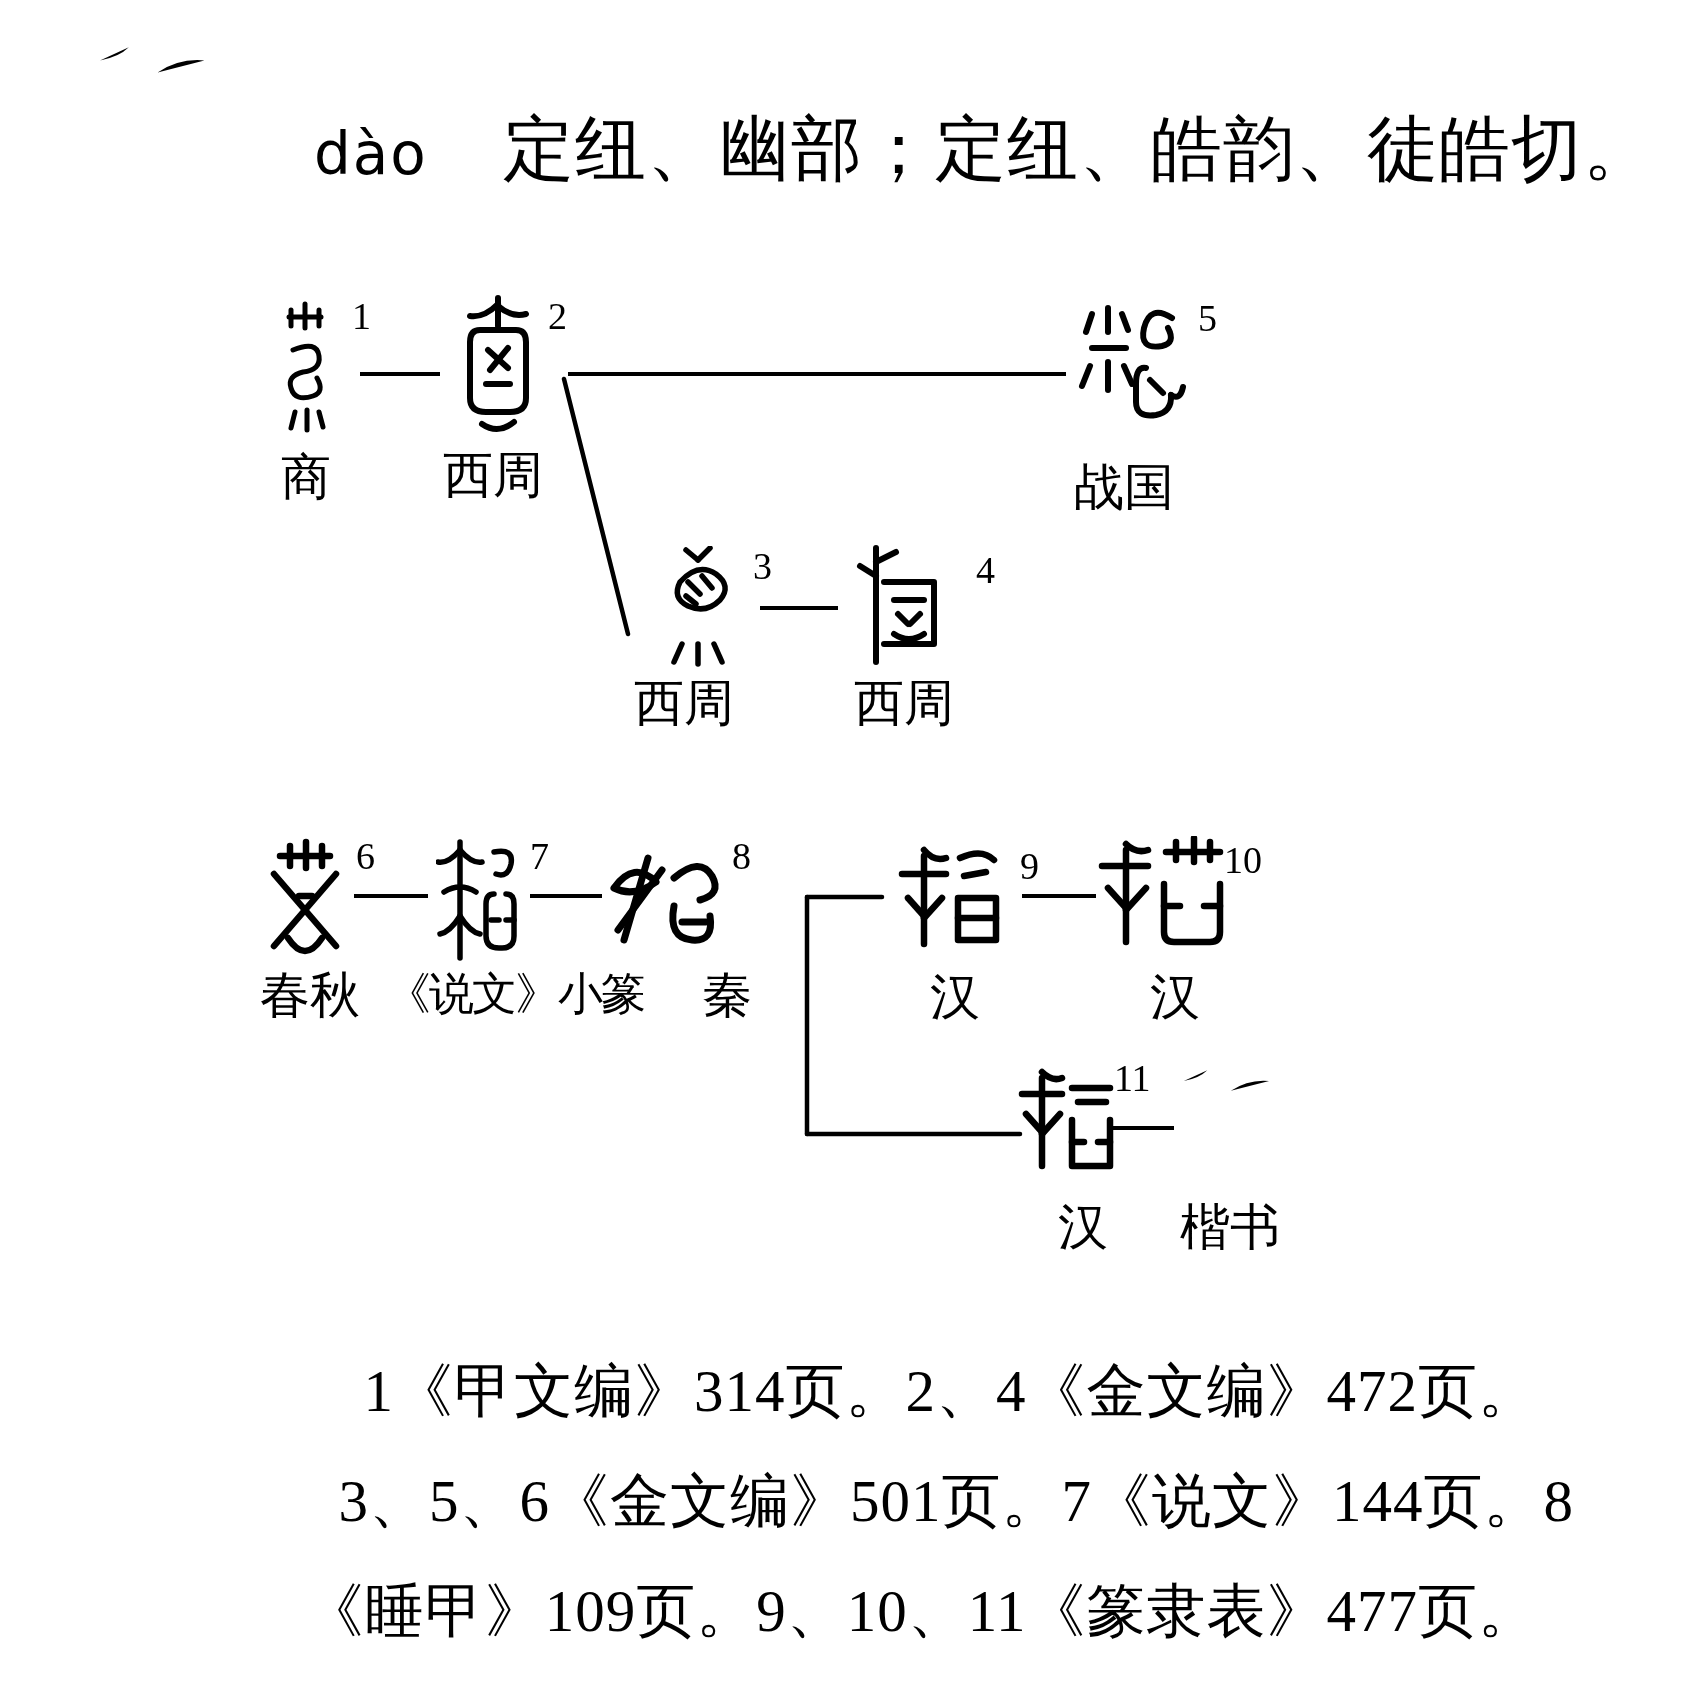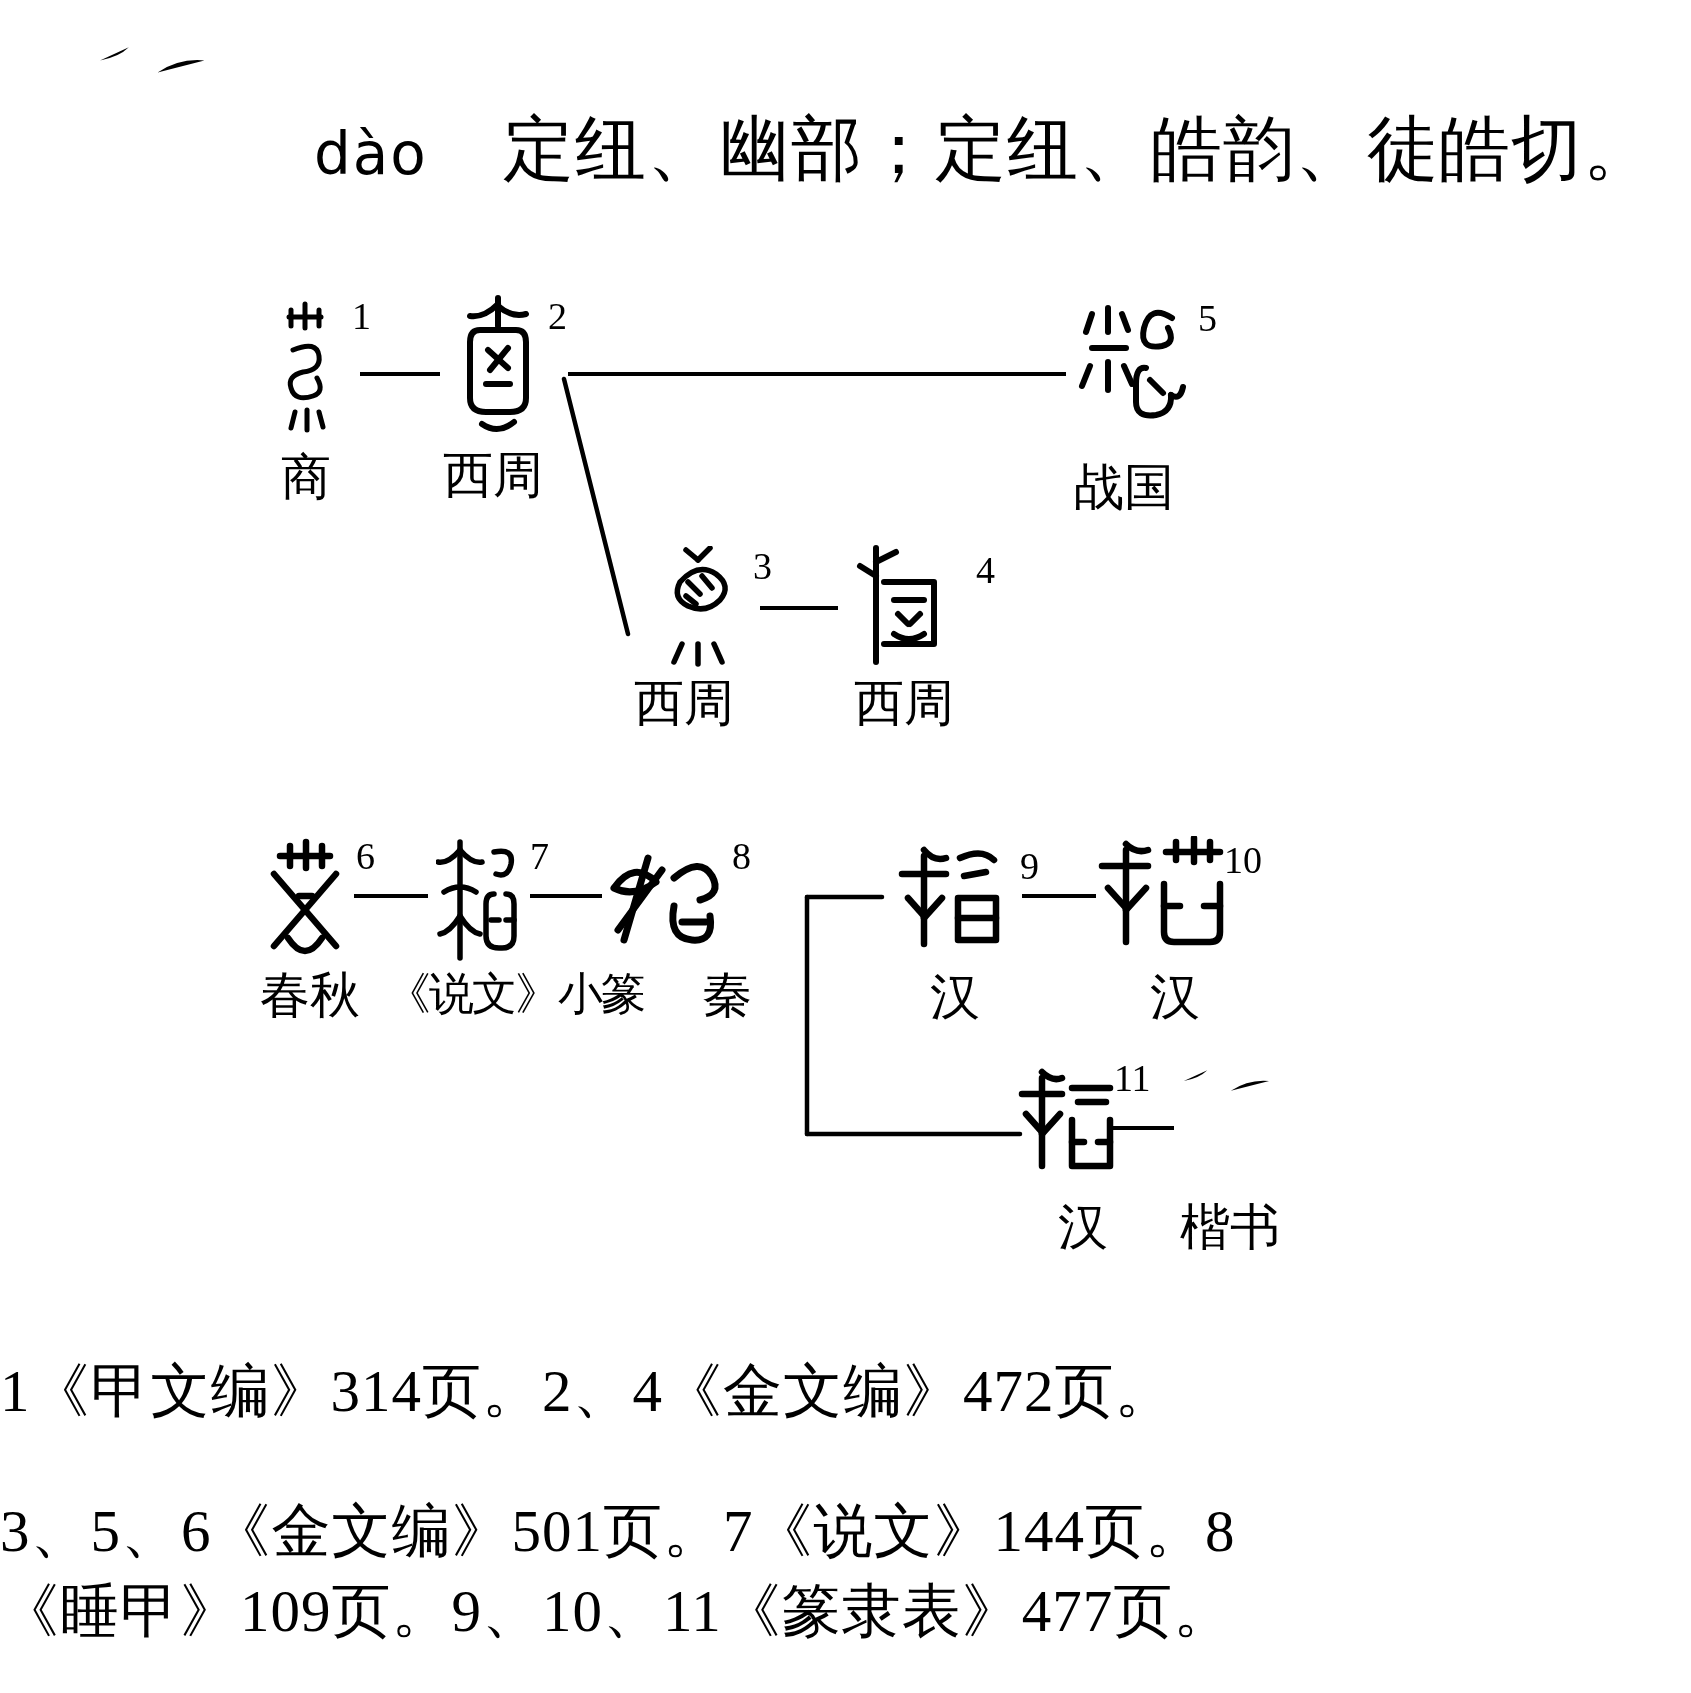--- a/index.html
+++ b/index.html
@@ -7,21 +7,21 @@
         font-family:"Liberation Serif","DejaVu Serif",serif;overflow:hidden;text-decoration:underline;}
   .abs{position:absolute;}
   .sr{position:absolute;width:1px;height:1px;overflow:hidden;clip:rect(0 0 0 0);}
   .pinyin{font-family:"DejaVu Sans",sans-serif;font-size:58px;letter-spacing:2px;}
   .phon{font-size:71px;white-space:nowrap;letter-spacing:1px;}
   .sup{font-size:38px;font-family:"Liberation Serif",serif;}
   .era{font-size:50px;white-space:nowrap;}
   .era.small{font-size:45px;letter-spacing:-2px;}
   .hline{height:0;border-top:4px solid #000;}
   svg.glyph path{fill:none;stroke:#000;stroke-linecap:round;stroke-linejoin:round;}
-  .cite{width:1538px;text-align:left;font-size:59px;white-space:nowrap;letter-spacing:1px;}
+  .cite{width:1538px;text-align:right;font-size:59px;white-space:nowrap;letter-spacing:1px;}
 </style>
 </head>
 <body>
 
 <div class="page">
 
   <svg width="0" height="0" style="position:absolute">
     <defs>
       <g id="kaishu-dao">
         <path d="M34 6 Q26 14 10 17"></path>
@@ -261,16 +261,16 @@
     <span class="sr">稻</span>
     <svg class="glyph" width="98" height="132" viewBox="0 0 100 130" stroke-width="6.5">
         <use href="#kaishu-dao"></use>
       </svg>
   </div>
 
   <div class="abs era" style="left:1058px;top:1194px;">汉</div>
   <div class="abs era" style="left:1180px;top:1194px;">楷书</div>
 
   <div class="abs cite" style="left:0;top:1352px;">1《甲文编》314页。2、4《金文编》472页。</div>
-  <div class="abs cite" style="left:0;top:1492px;">3、5、6《金文编》501页。7《说文》144页。8</div>
+  <div class="abs cite" style="left:0;top:1462px;padding-left:36px;">3、5、6《金文编》501页。7《说文》144页。8</div>
   <div class="abs cite" style="left:0;top:1572px;">《睡甲》109页。9、10、11《篆隶表》477页。</div>
 
 </div>
 
 </body></html>

